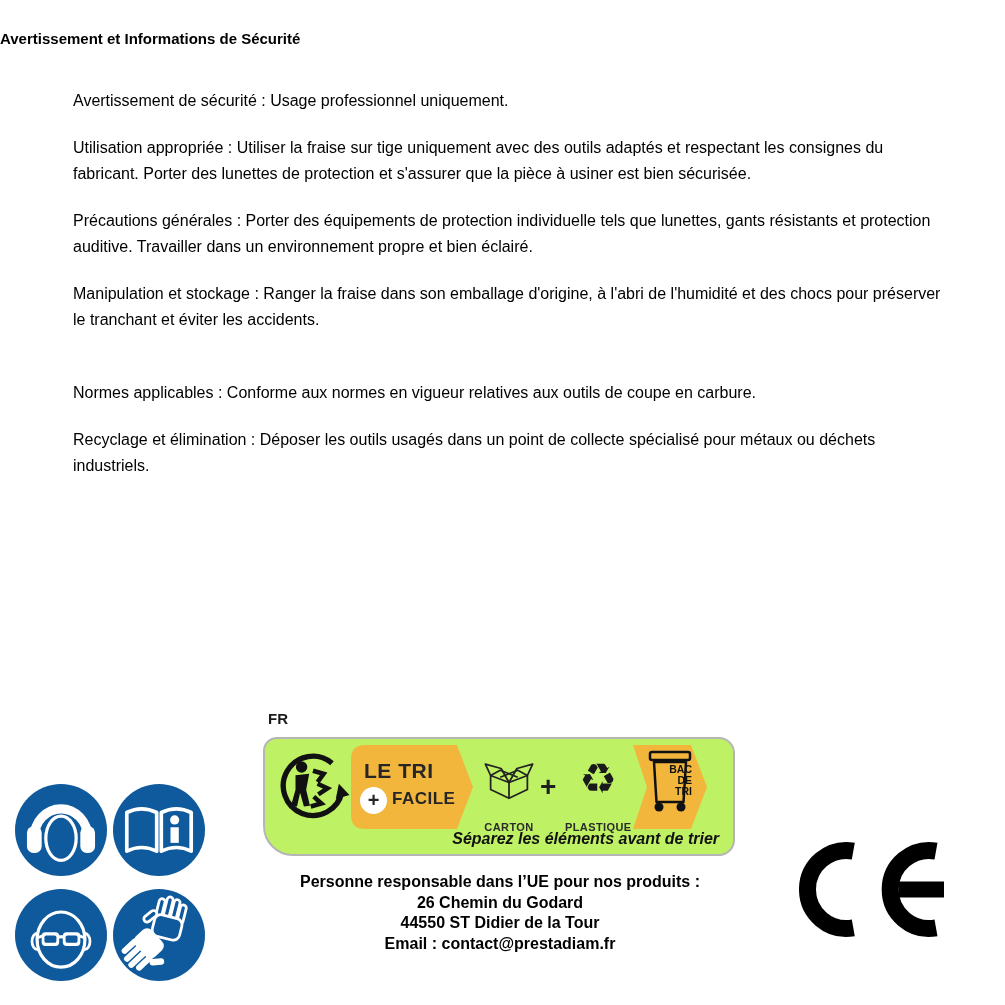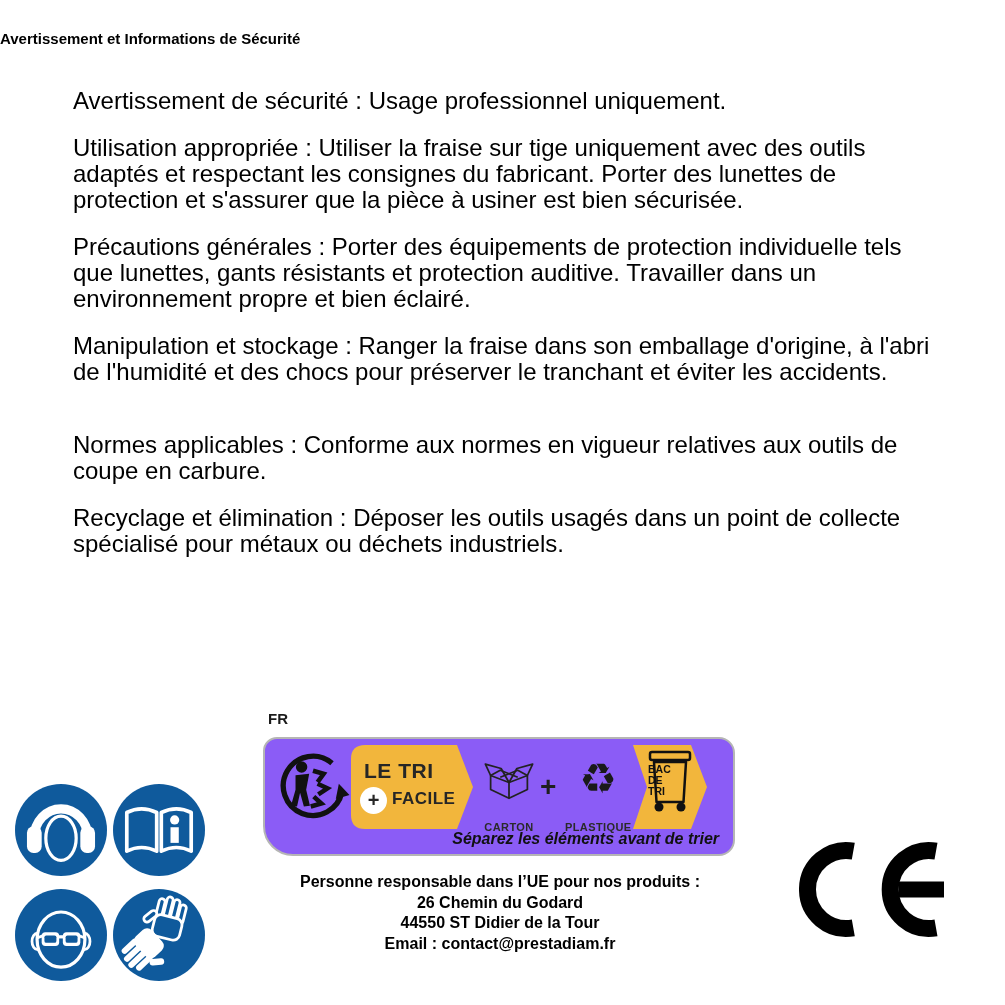--- a/index.html
+++ b/index.html
@@ -8,58 +8,58 @@
     background:#ffffff;color:#000;
     font-family:"Liberation Sans", sans-serif;
   }
   :root{ --blue:#0F5A9C; --yellow:#F2B63C; }
 
   .title{
     margin:0 0 41px 0;padding-top:30px;
     text-align:left;font-size:15px;font-weight:bold;color:#000;
   }
   .textblock{margin:0 58px 0 73px;}
-  .textblock p{font-size:24px;line-height:26px;margin:4px 0 21px 0;}
+  .textblock p{font-size:16px;line-height:26px;margin:4px 0 21px 0;}
   .textblock p.gap{margin-top:47px;}
 
   
   .pictos{
     position:absolute;left:15px;top:784px;
     display:grid;grid-template-columns:92px 92px;gap:13px 6px;
   }
   .pictos svg{width:92px;height:92px;display:block;}
   .f-blue{fill:var(--blue);}
   .f-yellow{fill:var(--yellow);}
 
   
   .fr-tag{position:absolute;left:268px;top:710px;font-size:15px;font-weight:bold;color:#1a1a1a;}
   .infotri-box{
     position:absolute;left:263px;top:737px;width:472px;height:119px;
-    box-sizing:border-box;background:#8b5cf6;border:2px solid #b5b5b5;
+    box-sizing:border-box;background:#bef264;border:2px solid #b5b5b5;
     border-radius:14px 16px 16px 30px;
   }
   .triman{position:absolute;left:10px;top:6px;width:76px;height:82px;}
   .banner{position:absolute;left:86px;top:6px;width:356px;height:84px;}
   .banner-bg{position:absolute;left:0;top:0;width:356px;height:84px;}
   .letri{position:absolute;left:13px;top:14px;font-size:21px;font-weight:bold;color:#262626;letter-spacing:0.5px;}
   .plusball{
     position:absolute;left:9px;top:42px;width:27px;height:27px;border-radius:50%;
     background:#fff;text-align:center;line-height:27px;font-size:20px;font-weight:bold;color:#262626;
   }
   .facile{position:absolute;left:41px;top:44px;font-size:17px;font-weight:bold;color:#262626;letter-spacing:0.5px;}
   .mat{position:absolute;top:11px;text-align:center;}
   .mat-carton{left:124px;width:68px;}
   .mat-plast{left:214px;width:66px;}
   .mat-icon{display:block;margin:0 auto;}
   .recy-glyph{font-size:42px;line-height:46px;color:#1a1a1a;font-family:"DejaVu Sans", sans-serif;}
   .mat-label{font-size:11px;font-weight:bold;letter-spacing:0.4px;color:#2a2a2a;margin-top:19px;}
   .mat-sep{position:absolute;left:189px;top:26px;font-size:28px;font-weight:bold;color:#1f1f1f;}
   .binwrap{position:absolute;left:297px;top:4px;width:44px;height:76px;}
   .bintext{
-    position:absolute;left:0;top:15px;width:100%;text-align:left;
+    position:absolute;left:0;top:15px;width:100%;text-align:right;
     font-size:10.5px;line-height:11px;font-weight:bold;color:#111;
   }
   .bintext span{display:block;}
   .tagline{
     position:absolute;right:14px;top:91px;
     font-size:16px;font-weight:bold;font-style:italic;color:#111;
   }
 
   
   .responsible{

